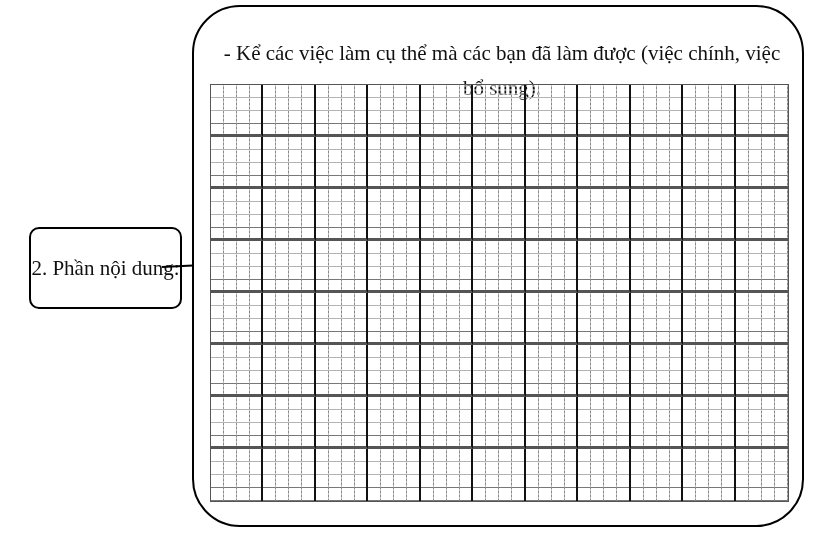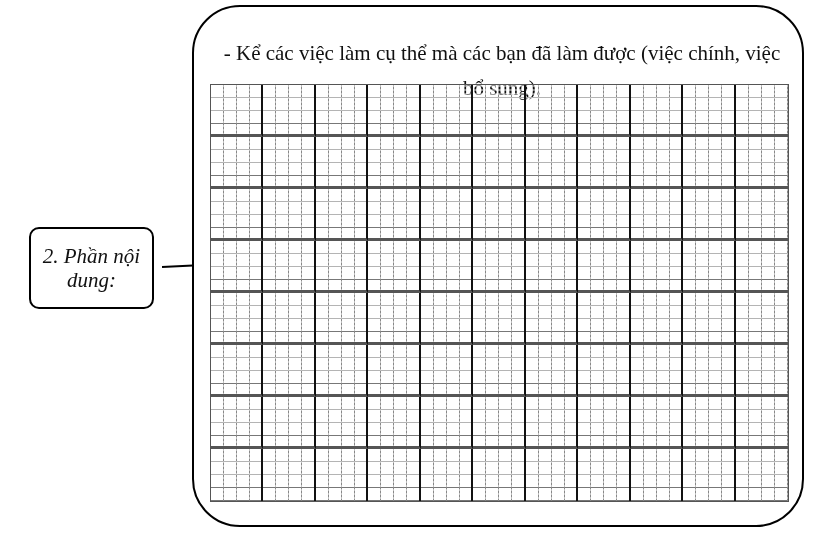--- a/index.html
+++ b/index.html
@@ -2,24 +2,24 @@
 <html><head>
 <meta charset="utf-8">
 <style>
   html, body { margin: 0; padding: 0; background: #ffffff; }
   body { width: 833px; height: 539px; position: relative; overflow: hidden;
          font-family: "Liberation Serif", serif; }
   .big-box { position: absolute; left: 192px; top: 5px; width: 612px; height: 522px;
              border: 2.5px solid #000; border-radius: 48px; box-sizing: border-box; }
   .heading { position: absolute; left: 212px; top: 36px; width: 580px; text-align: center;
              font-size: 21px; line-height: 35px; color: #111; }
-  .label-box { position: absolute; left: 29px; top: 227px; width: 125px; height: 82px;
+  .label-box { position: absolute; left: 29px; top: 227px; width: 153px; height: 82px;
                border: 2px solid #000; border-radius: 10px; box-sizing: border-box;
                display: flex; align-items: center; justify-content: center; text-align: center;
-               font-size: 21px; line-height: 24px; color: #111; font-style: italic; }
+               font-size: 21px; line-height: 24px; color: #111; }
   .connector { position: absolute; left: 162px; top: 266px; width: 31px; height: 2px;
                background: #000; transform: rotate(-3deg); transform-origin: left center; }
   .grid { position: absolute; left: 210px; top: 84px; width: 579px; height: 418px;
           border: 1.5px solid #555; box-sizing: border-box; display: grid;
           grid-template-columns: repeat(11, 1fr); grid-template-rows: repeat(8, 1fr); }
   .cell { position: relative; border-right: 2px solid #111; border-bottom: 3px solid #555;
           box-sizing: border-box;
           background-image:
             repeating-linear-gradient(to right, transparent 0, transparent 12px, #888 12px, #888 13px),
             repeating-linear-gradient(to bottom, transparent 0, transparent 12px, #777 12px, #777 13px);

